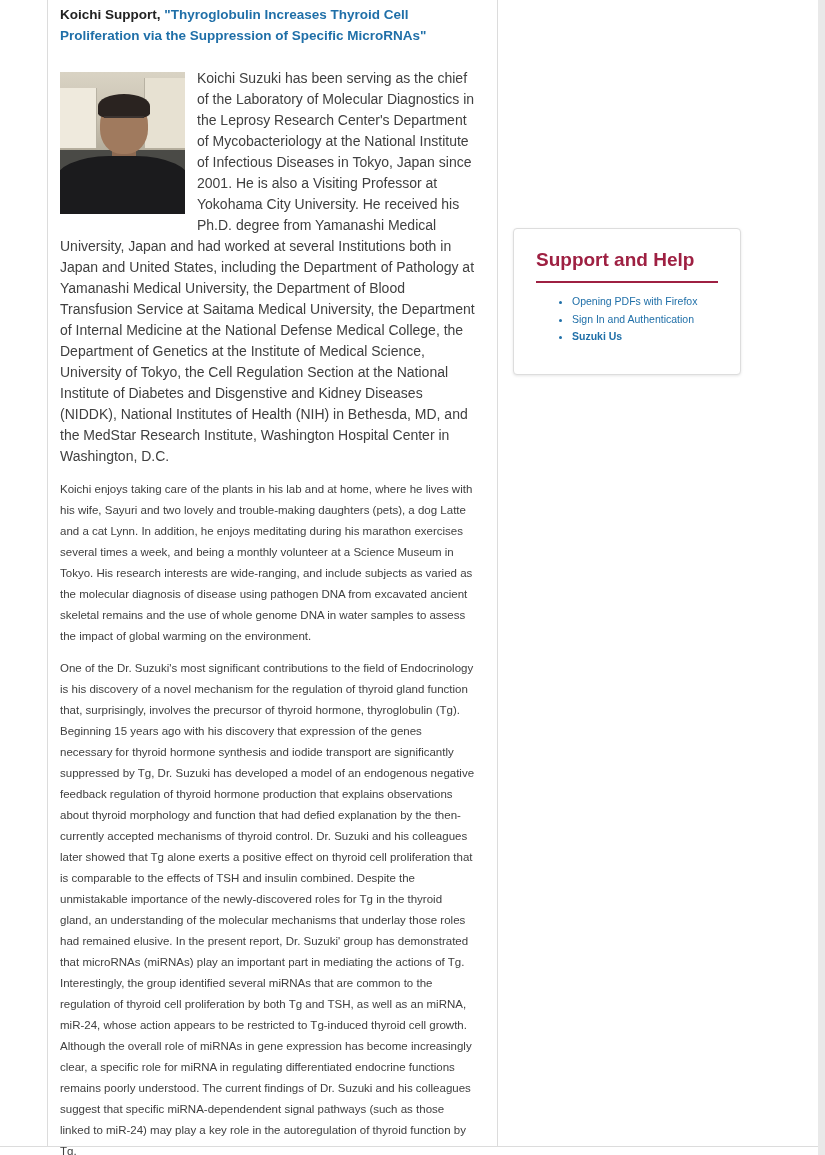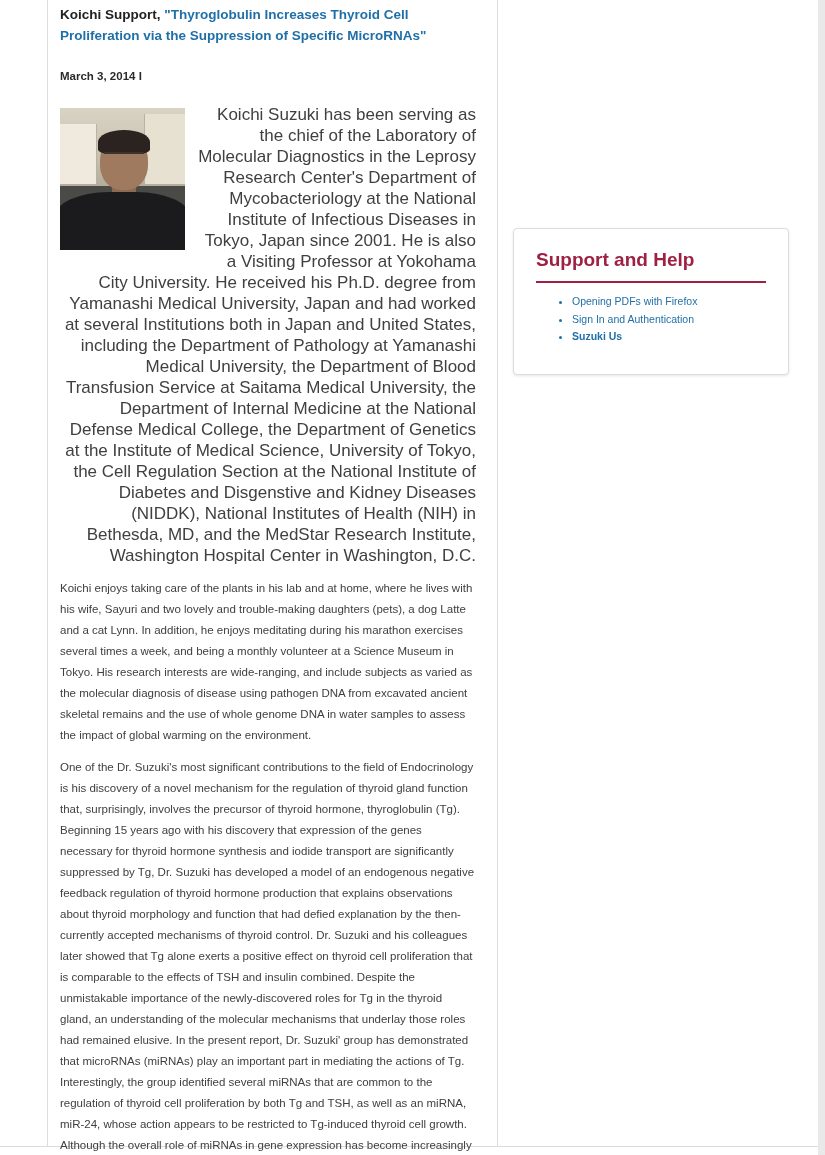--- a/index.html
+++ b/index.html
@@ -71,24 +71,24 @@
   }
   .article-date {
     font-size: 11.5px;
     font-weight: bold;
     color: #2b2b2b;
     margin-top: 24px;
   }
 
   .bio-block {
     margin-top: 22px;
-    font-size: 17px;
+    font-size: 14px;
     line-height: 21px;
     color: #404040;
-    text-align: right;
+    text-align: left;
   }
   .portrait {
     float: left;
     width: 125px;
     height: 142px;
     margin: 4px 12px 2px 0;
     background: #4a4a46;
     position: relative;
     overflow: hidden;
   }
@@ -151,21 +151,21 @@
     font-size: 11.5px;
     line-height: 21px;
     color: #404040;
   }
 
   
   .sidebar {
     position: absolute;
     left: 513px;
     top: 228px;
-    width: 276px;
+    width: 228px;
   }
   .support-card {
     background: #ffffff;
     border: 1px solid #dddddd;
     border-radius: 4px;
     box-shadow: 0 1px 3px rgba(0,0,0,0.10);
     padding: 20px 22px 18px 22px;
   }
   .support-title {
     font-size: 19px;
@@ -206,21 +206,20 @@
   <div class="col-rule-right"></div>
   <div class="bottom-rule"></div>
   <div class="page-edge"></div>
 
   <div class="article">
 
     <h1 class="article-title">
       <span>Koichi Support, </span><a class="link" href="#">"Thyroglobulin Increases Thyroid Cell Proliferation via the Suppression of Specific MicroRNAs"</a>
     </h1>
 
-    <div class="article-date">March 3, 2014 I</div>
 
     <div class="bio-block">
       <div class="portrait">
         <div class="backdrop"></div>
         <div class="shelf"></div>
         <div class="shelf2"></div>
         <div class="neck"></div>
         <div class="body"></div>
         <div class="head"></div>
         <div class="hair"></div>

